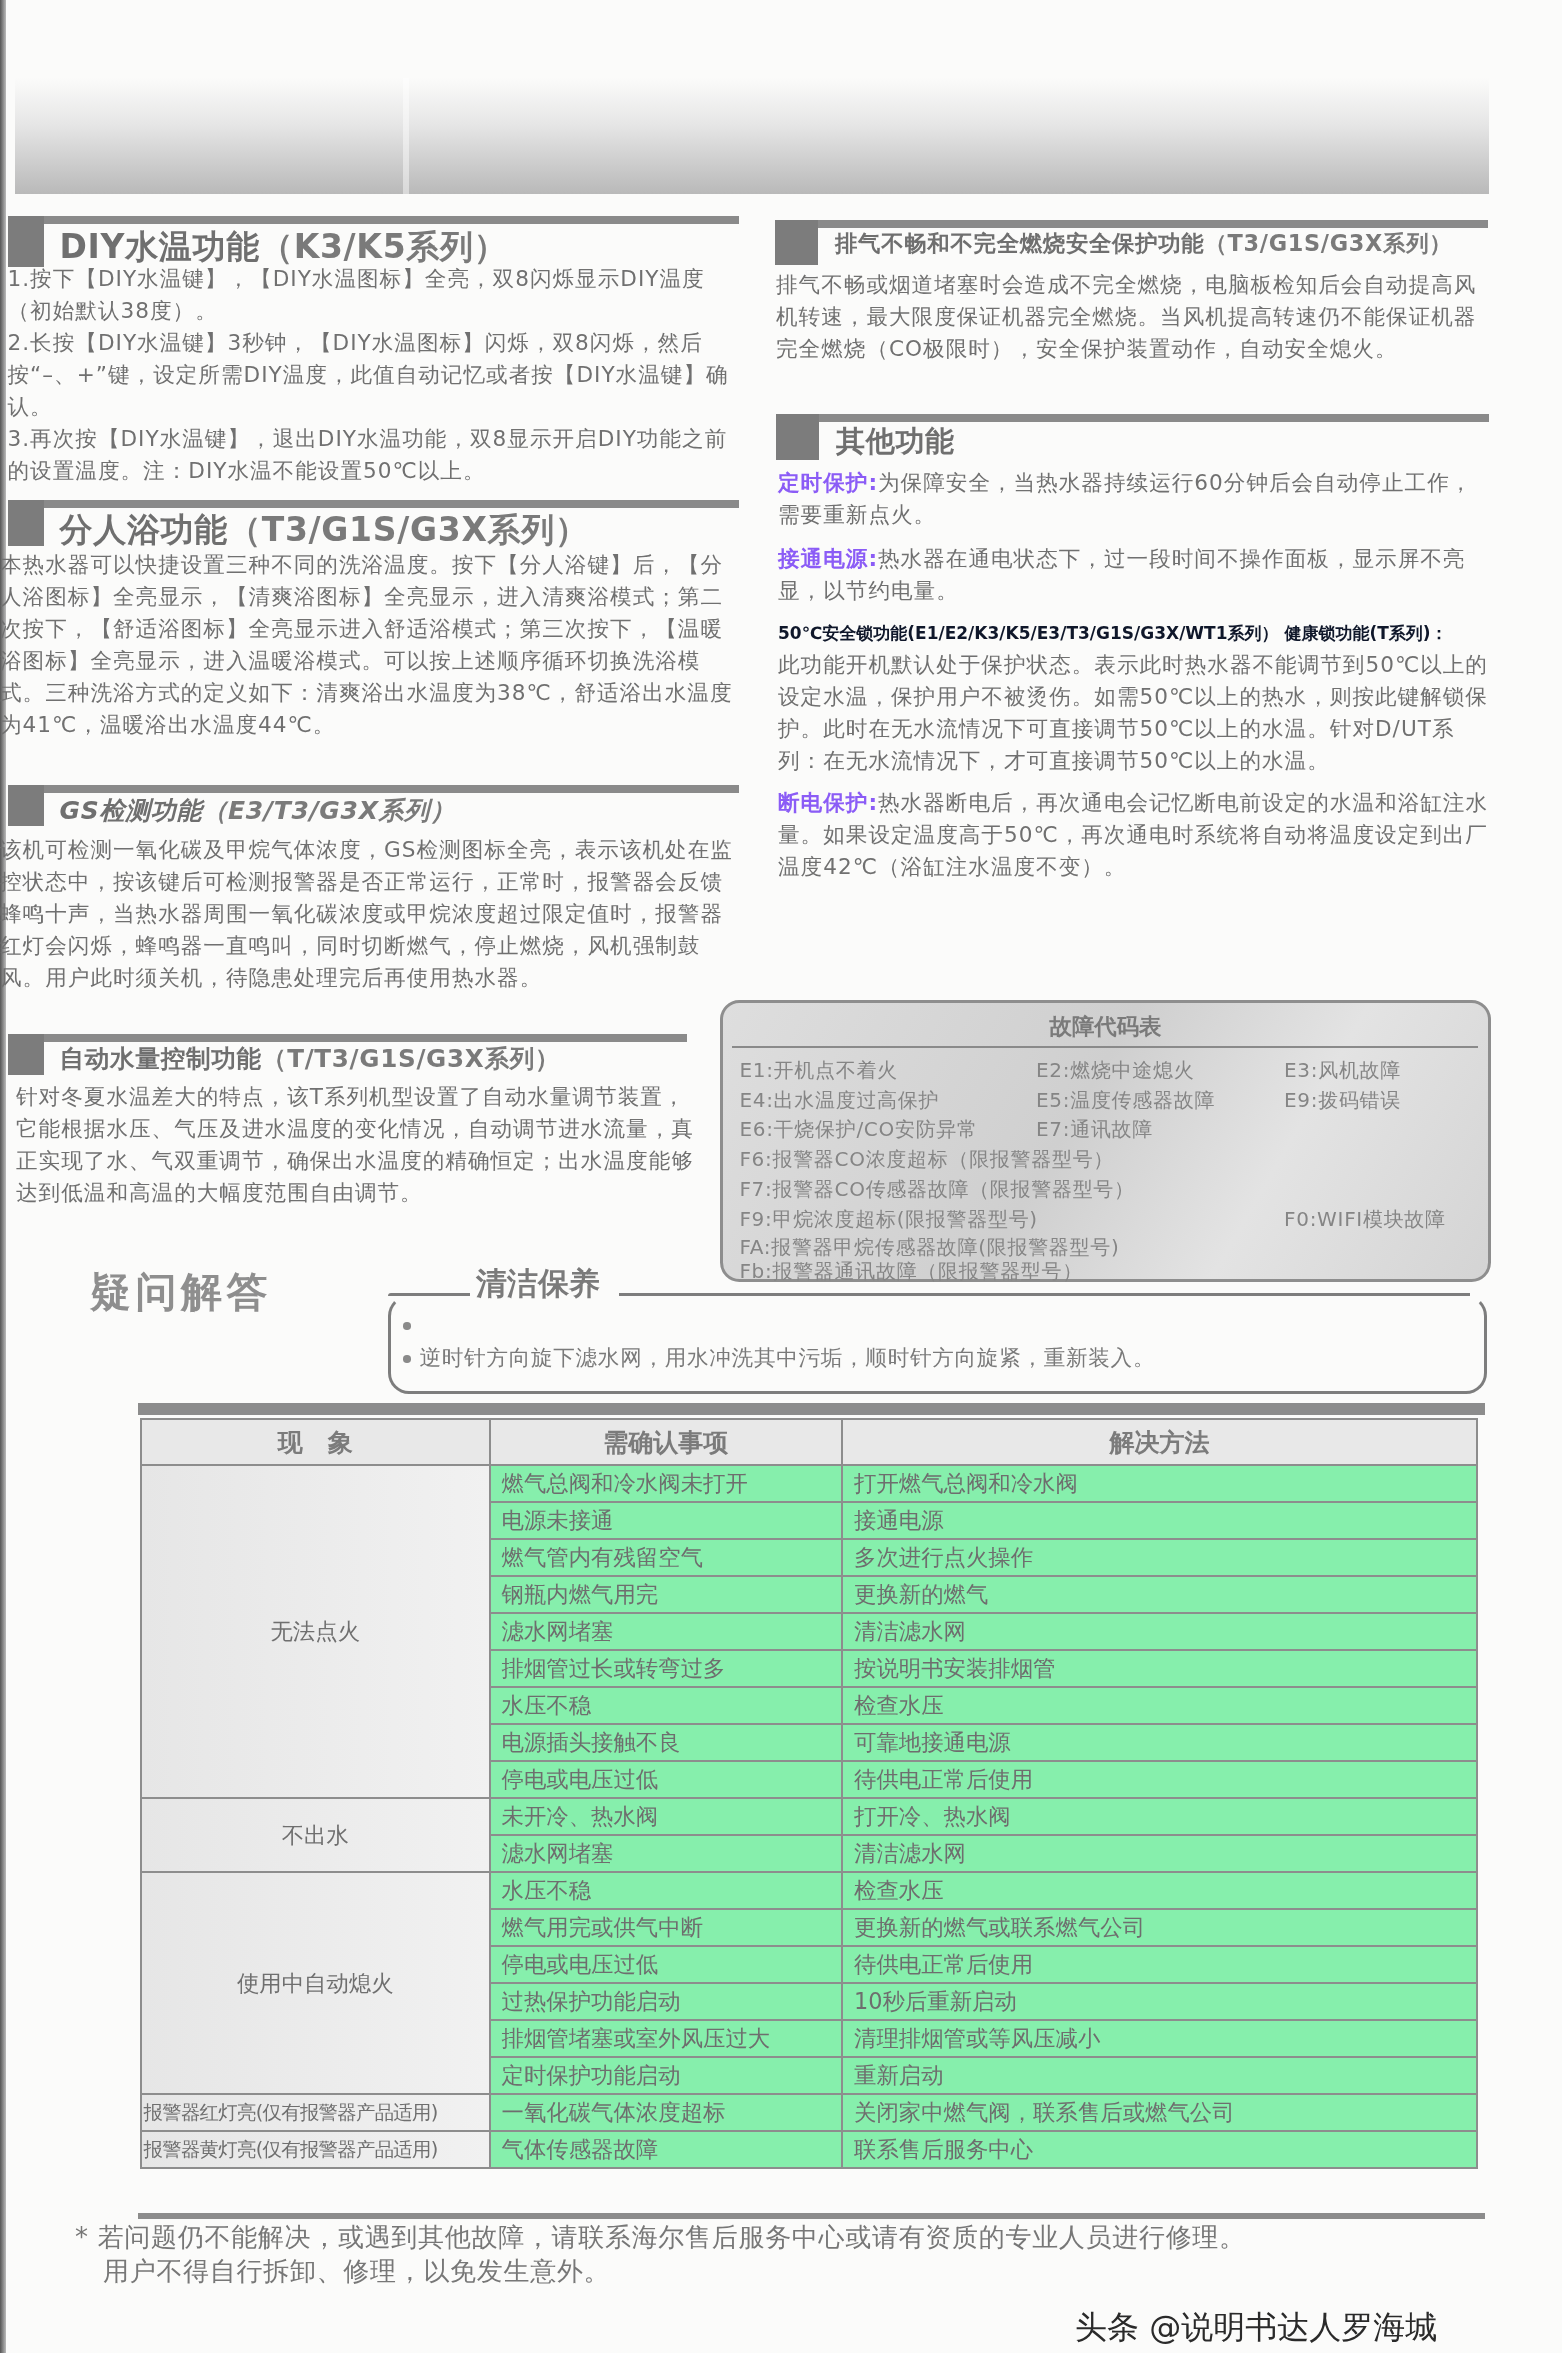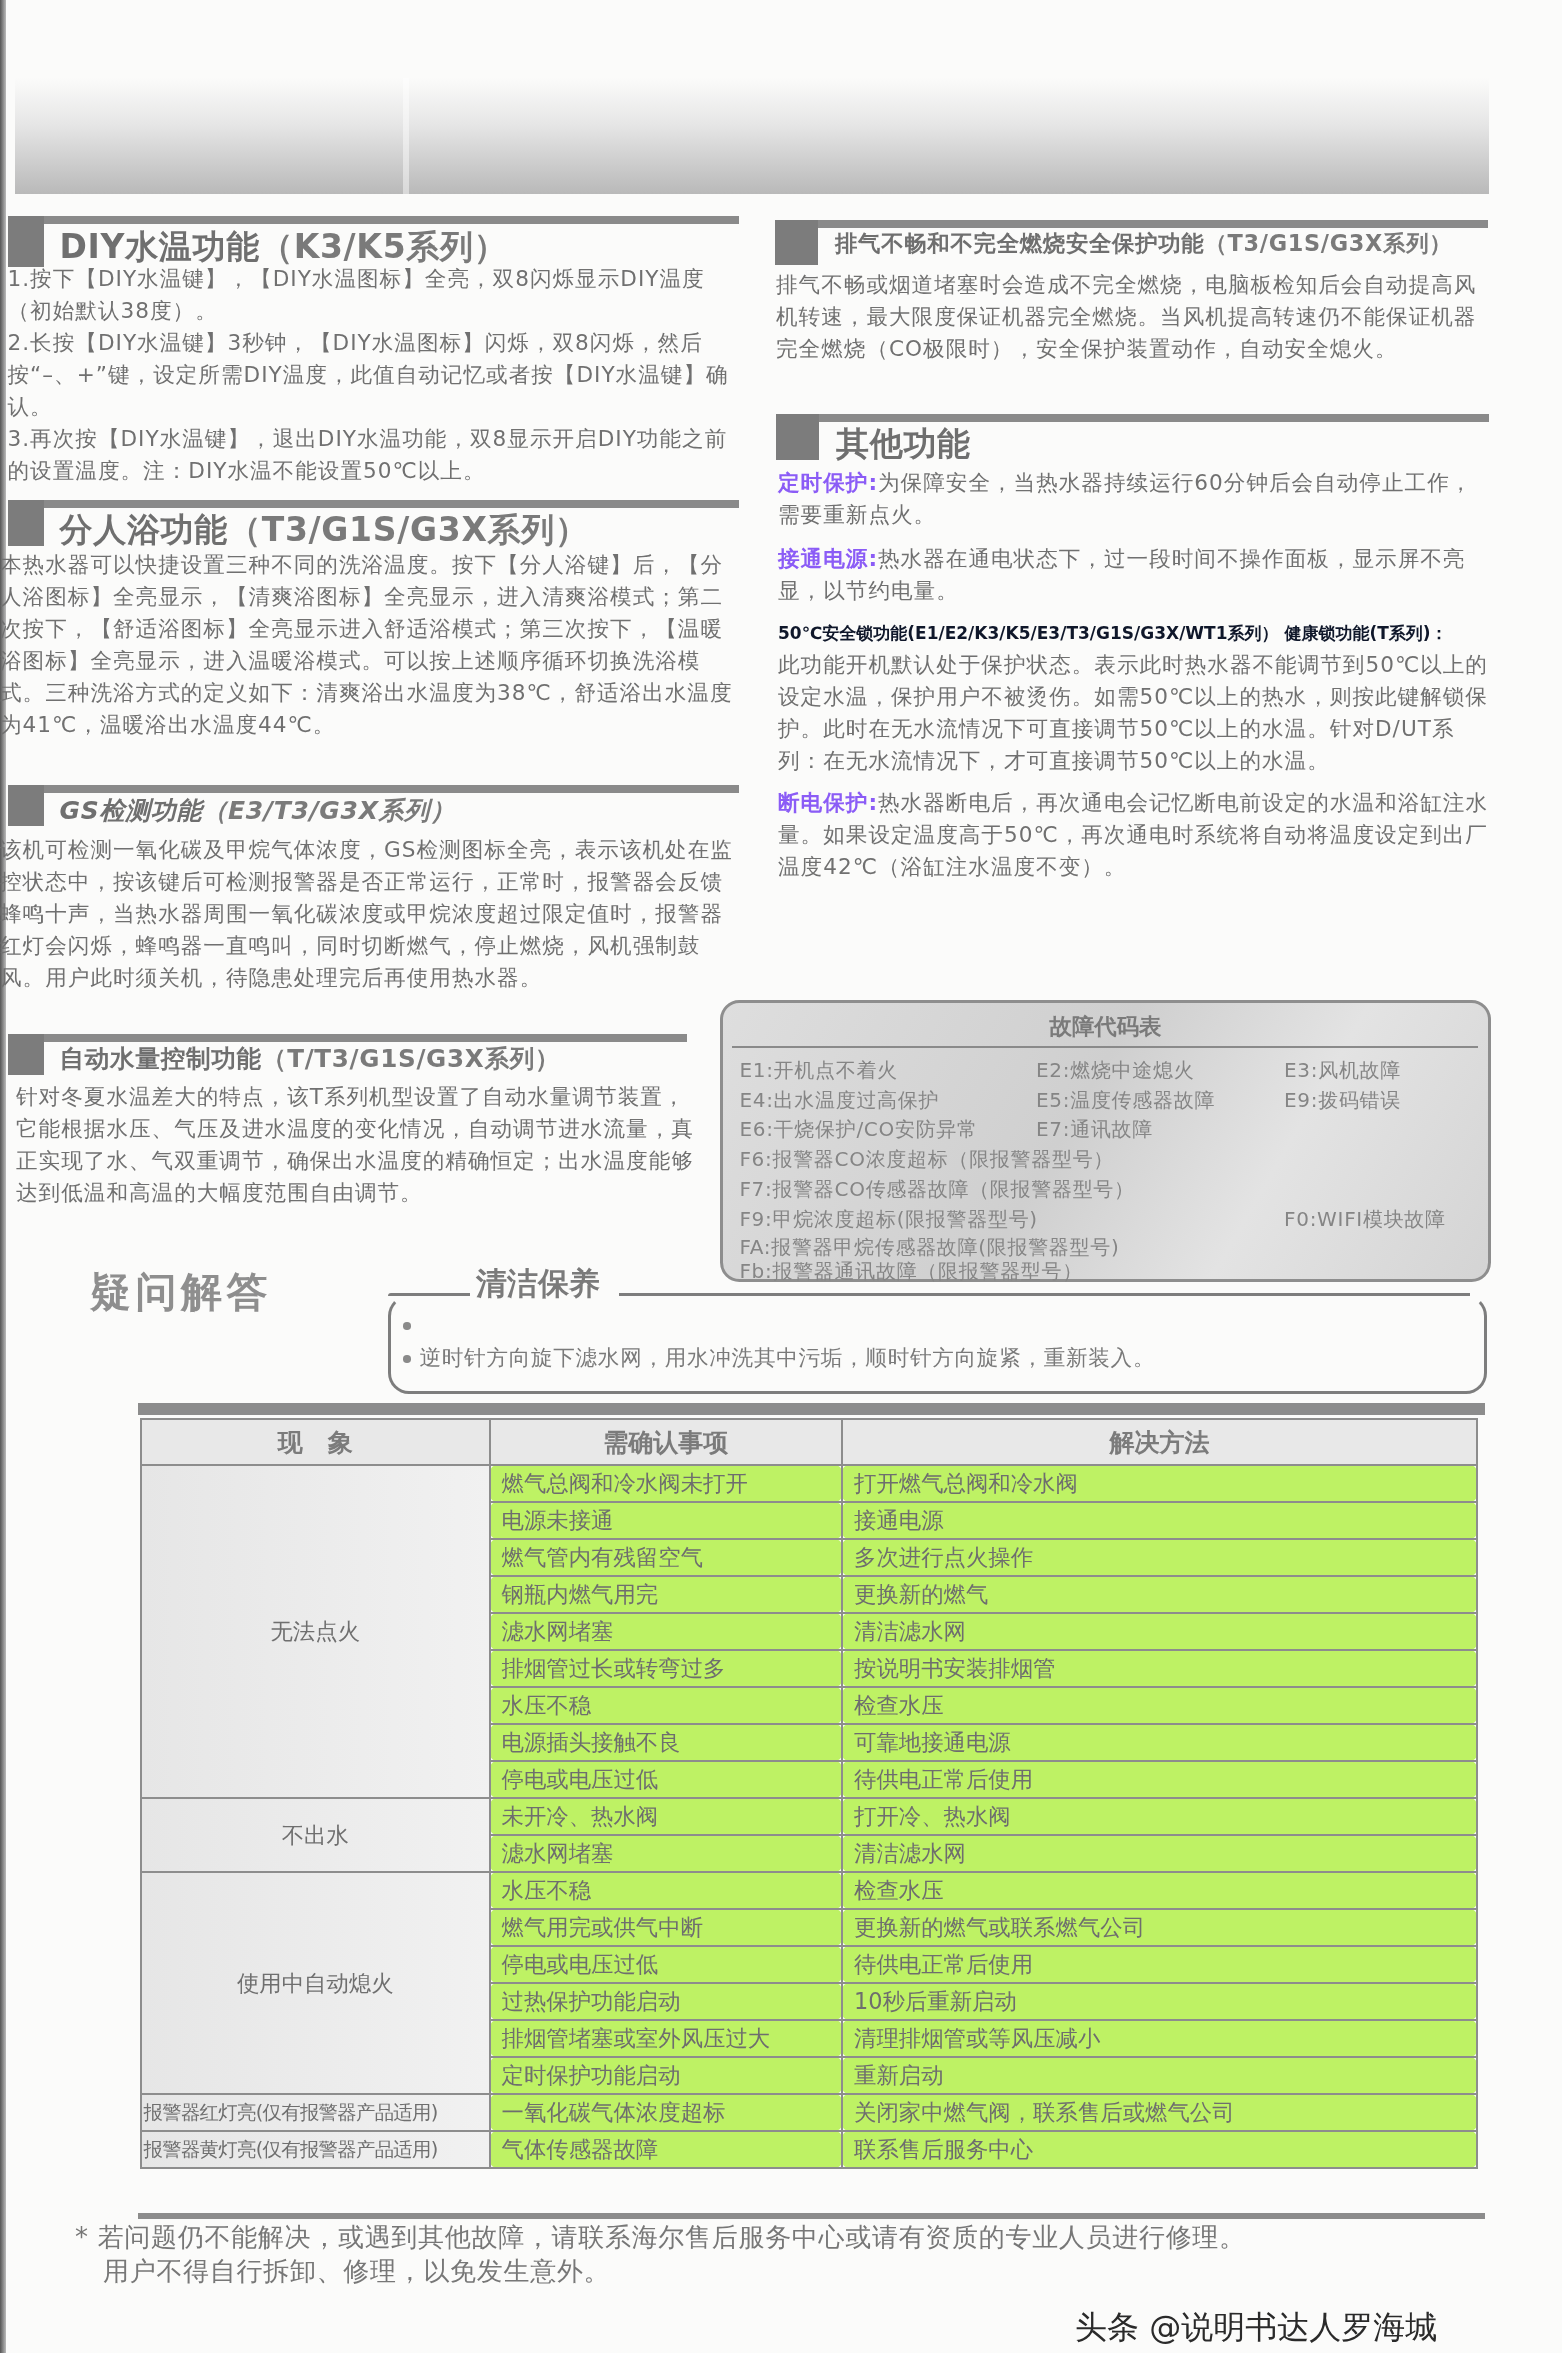--- a/index.html
+++ b/index.html
@@ -35,21 +35,21 @@
   .care-line{font-size:21.6px;color:#7a7a7a;white-space:nowrap;letter-spacing:0.7px;}
   .bullet{display:inline-block;width:7.5px;height:7.5px;border-radius:50%;background:#8a8a8a;margin-right:9px;vertical-align:middle;}
 
   .table-band{left:138px;top:1403px;width:1347px;height:12px;background:#8c8c8c;}
   table.qa{position:absolute;left:140px;top:1418px;width:1338px;border-collapse:collapse;
      font-size:22.4px;color:#6e6e6e;}
   table.qa td, table.qa th{border:2.2px solid #8d8d8d;padding:0 11px;height:37px;box-sizing:border-box;}
   table.qa th{height:46px;font-size:25px;font-weight:bold;color:#7b7b7b;background:#e8e8e8;text-align:center;}
   table.qa td.phen{background:linear-gradient(to right,#e6e6e6,#f1f1f1);text-align:center;color:#6f6f6f;}
   table.qa td.phen.small{font-size:19.4px;padding:0 1.5px;letter-spacing:-0.7px;text-align:left;}
-  table.qa td.c{background:#bef264;border-radius:7px;}
+  table.qa td.c{background:#86efac;}
   .table-bottom{left:138px;top:2213px;width:1347px;height:6px;background:#8c8c8c;}
 
   .footnote{left:75px;top:2220px;font-size:26px;line-height:34px;color:#777;letter-spacing:0.7px;}
   .watermark{left:1075px;top:2306px;font-size:32px;color:#2a2a2a;white-space:nowrap;}
 </style>
 </head>
 <body>
 
 <div class="abs left-edge"></div>
 <div class="abs top-band">
@@ -109,21 +109,21 @@
     <span>排气不畅和不完全燃烧安全保护功能</span><span class="sub">（T3/G1S/G3X系列）</span>
   </div>
 </div>
 <div class="para" style="left:776px;top:269px;width:716px;">
   <p>排气不畅或烟道堵塞时会造成不完全燃烧，电脑板检知后会自动提高风机转速，最大限度保证机器完全燃烧。当风机提高转速仍不能保证机器完全燃烧（CO极限时），安全保护装置动作，自动安全熄火。</p>
 </div>
 
 <div class="sec" style="left:776px;top:414px;width:713px;height:45px;">
   <div class="bar" style="width:713px;"></div>
   <div class="tab" style="height:46px;width:43px;"></div>
-  <div class="title" style="top:7.5px;font-size:33px;left:60px;">
+  <div class="title" style="top:7.5px;font-size:29px;left:60px;">
     <span>其他功能</span>
   </div>
 </div>
 <div class="para" style="left:778px;top:467px;width:713px;">
   <p><span class="label-bold">定时保护:</span><span>为保障安全，当热水器持续运行60分钟后会自动停止工作，需要重新点火。</span></p>
   <p style="margin-top:12px;"><span class="label-bold">接通电源:</span><span>热水器在通电状态下，过一段时间不操作面板，显示屏不亮显，以节约电量。</span></p>
   <p style="margin-top:9px;"><span class="small-head">50℃安全锁功能(E1/E2/K3/K5/E3/T3/G1S/G3X/WT1系列） 健康锁功能(T系列)：</span></p>
   <p>此功能开机默认处于保护状态。表示此时热水器不能调节到50℃以上的设定水温，保护用户不被烫伤。如需50℃以上的热水，则按此键解锁保护。此时在无水流情况下可直接调节50℃以上的水温。针对D/UT系列：在无水流情况下，才可直接调节50℃以上的水温。</p>
   <p style="margin-top:10.4px;"><span class="label-bold">断电保护:</span><span>热水器断电后，再次通电会记忆断电前设定的水温和浴缸注水量。如果设定温度高于50℃，再次通电时系统将自动将温度设定到出厂温度42℃（浴缸注水温度不变）。</span></p>
 </div>

